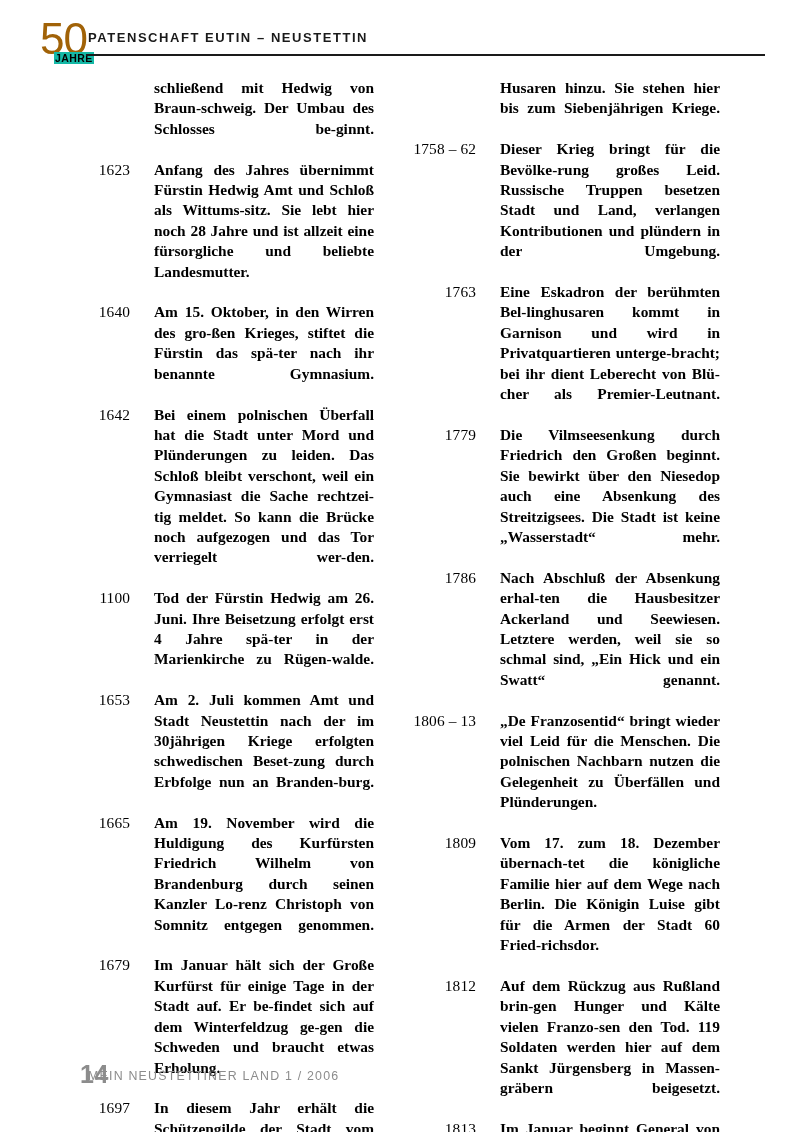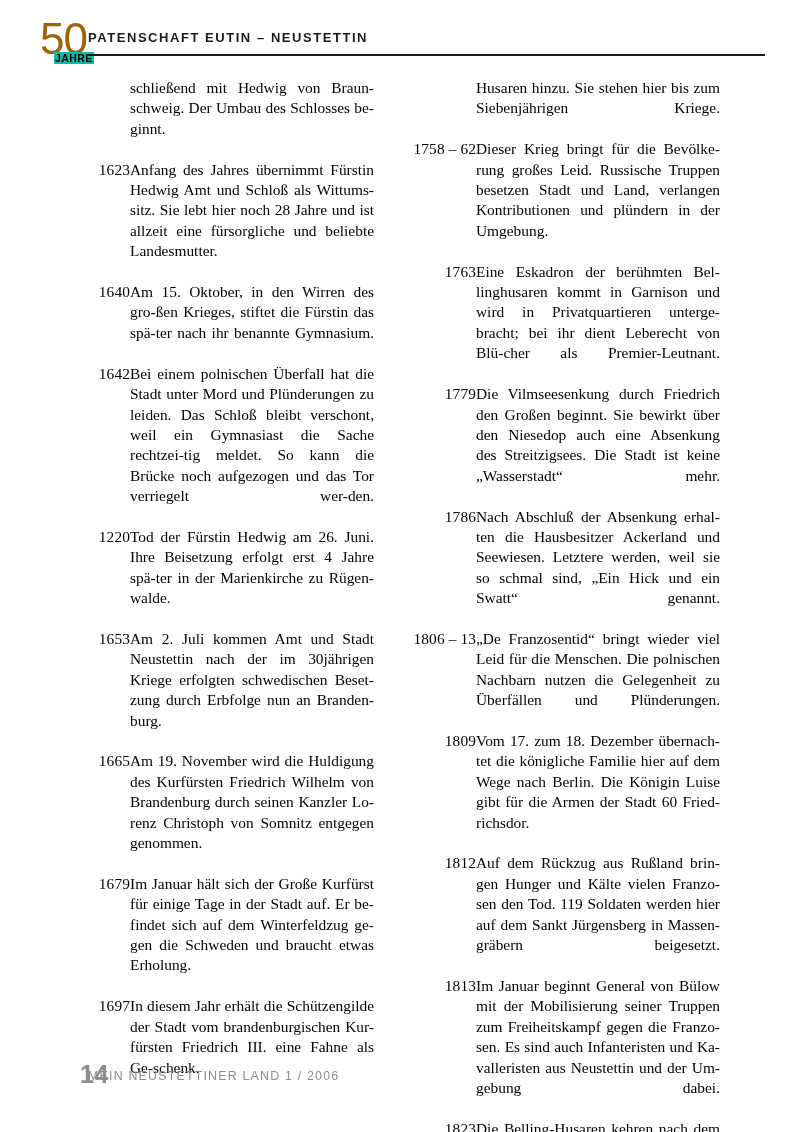--- a/index.html
+++ b/index.html
@@ -100,27 +100,28 @@
     left: 0;
     top: 0;
     width: 74px;
     font-size: 15.4px;
     line-height: 20.4px;
     letter-spacing: 0.1px;
     white-space: nowrap;
     text-align: right;
   }
   .entry-text {
-    margin-left: 74px;
+    margin-left: 98px;
     font-size: 15.4px;
     line-height: 20.4px;
     text-align: justify;
     text-justify: inter-word;
     hyphens: manual;
     word-spacing: 0.1px;
+    font-weight: bold;
   }
   
   .entry-text:after {
     content: "";
     display: inline-block;
     width: 100%;
   }
 
   
   .footer {
@@ -178,21 +179,21 @@
         </div>
         <div class="entry">
           <span class="entry-year">1640</span>
           <div class="entry-text">Am 15. Oktober, in den Wirren des gro-<wbr>ßen Krieges, stiftet die Fürstin das spä-<wbr>ter nach ihr benannte Gymnasium.</div>
         </div>
         <div class="entry">
           <span class="entry-year">1642</span>
           <div class="entry-text">Bei einem polnischen Überfall hat die Stadt unter Mord und Plünderungen zu leiden. Das Schloß bleibt verschont, weil ein Gymnasiast die Sache rechtzei-<wbr>tig meldet. So kann die Brücke noch aufgezogen und das Tor verriegelt wer-<wbr>den.</div>
         </div>
         <div class="entry">
-          <span class="entry-year">1220</span>
+          <span class="entry-year">1100</span>
           <div class="entry-text">Tod der Fürstin Hedwig am 26. Juni. Ihre Beisetzung erfolgt erst 4 Jahre spä-<wbr>ter in der Marienkirche zu Rügen-<wbr>walde.</div>
         </div>
         <div class="entry">
           <span class="entry-year">1653</span>
           <div class="entry-text">Am 2. Juli kommen Amt und Stadt Neustettin nach der im 30jährigen Kriege erfolgten schwedischen Beset-<wbr>zung durch Erbfolge nun an Branden-<wbr>burg.</div>
         </div>
         <div class="entry">
           <span class="entry-year">1665</span>
           <div class="entry-text">Am 19. November wird die Huldigung des Kurfürsten Friedrich Wilhelm von Brandenburg durch seinen Kanzler Lo-<wbr>renz Christoph von Somnitz entgegen genommen.</div>
         </div>

